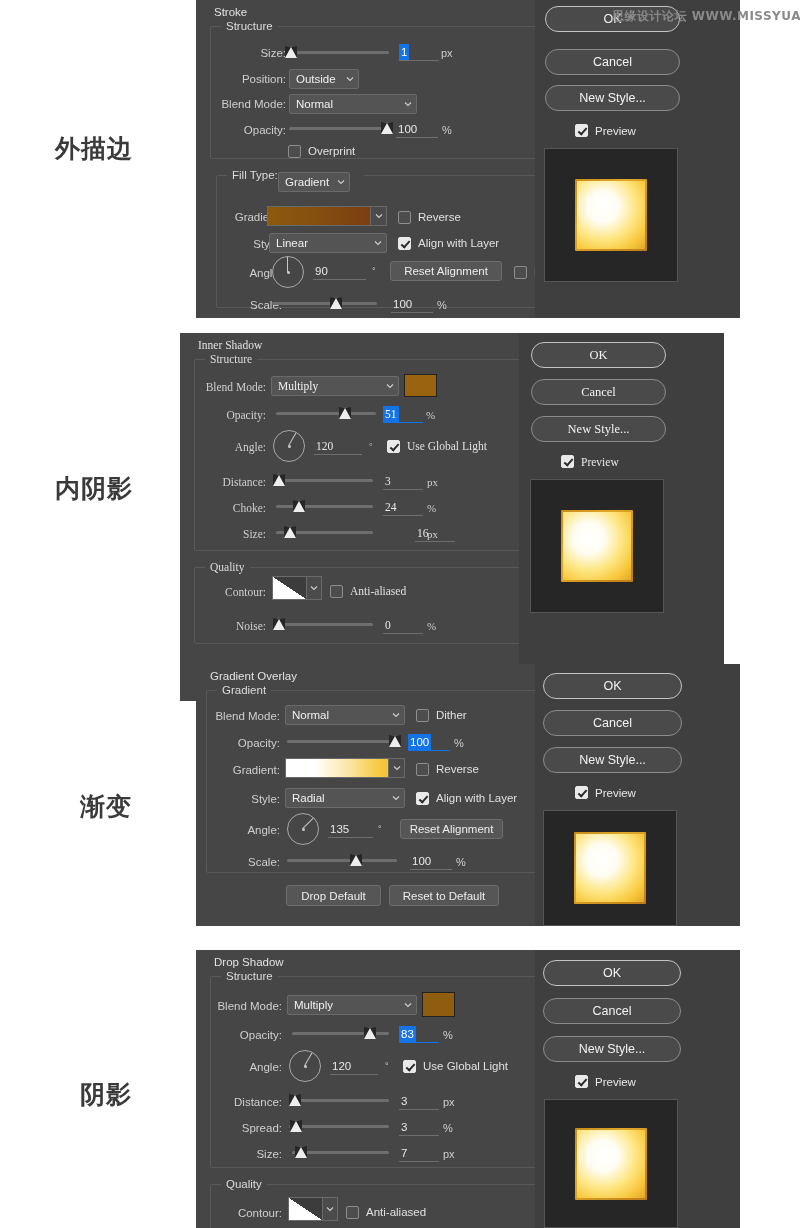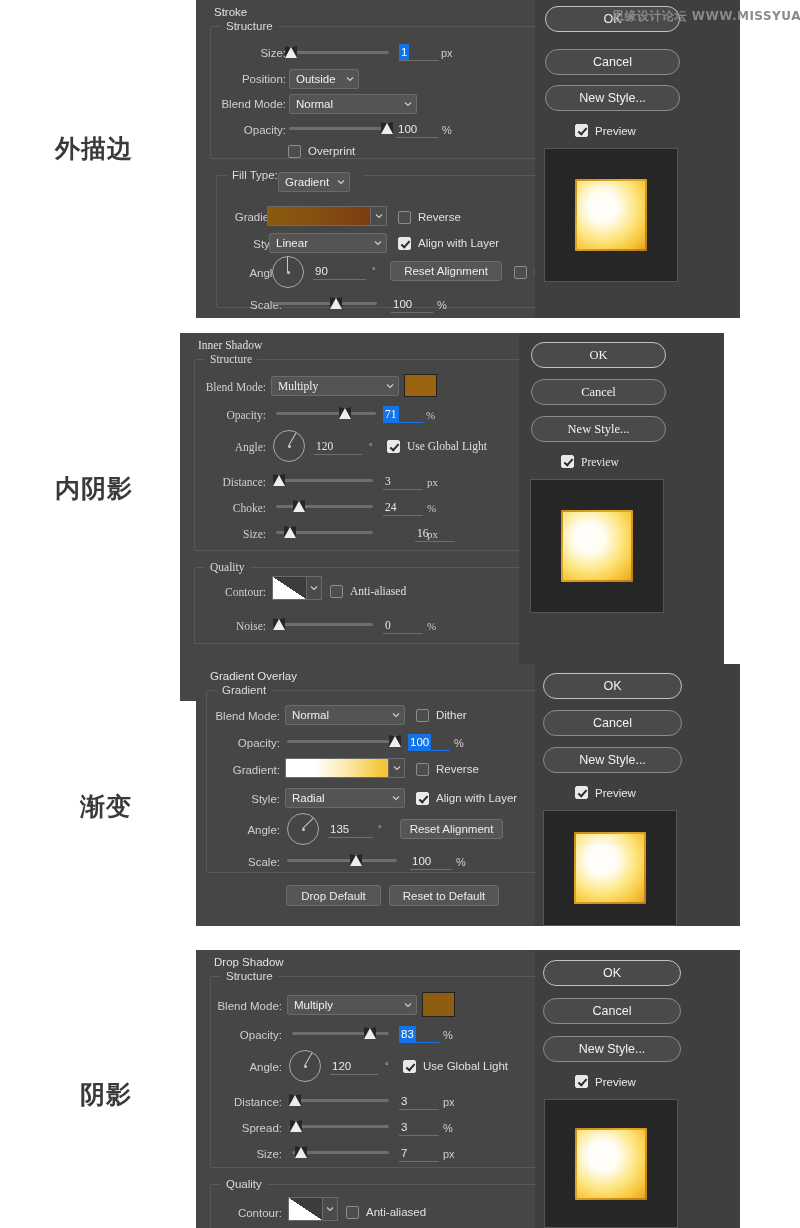--- a/index.html
+++ b/index.html
@@ -470,21 +470,21 @@
         </span>
       </div>
       <div class="swatch" style="left:224px; top:41px; width:33px; height:23px; background:#9a6310;"></div>
 
       <div class="lbl" style="left:6px; top:73px; width:80px;">Opacity:</div>
       <div class="slider" style="left:96px; top:74px; width:100px;">
         <div class="track"></div>
         <div class="thumb" style="left:69px;"></div>
       </div>
       <div class="numfield-wrap" style="left:203px; top:73px; width:40px; border-bottom-color:#1473e6;">
-        <span class="hl">71</span>
+        <span class="hl">51</span>
       </div>
       <div class="unit" style="left:246px; top:73px;">%</div>
 
       <div class="lbl" style="left:6px; top:105px; width:80px;">Angle:</div>
       <div class="dial" style="left:93px; top:97px;">
         <div class="hand" style="transform:rotate(-150deg);"></div>
         <div class="hub"></div>
       </div>
       <div class="numfield" style="left:134px; top:105px; width:48px;">120</div>
       <div class="unit" style="left:189px; top:104px; font-size:9px;">°</div>

